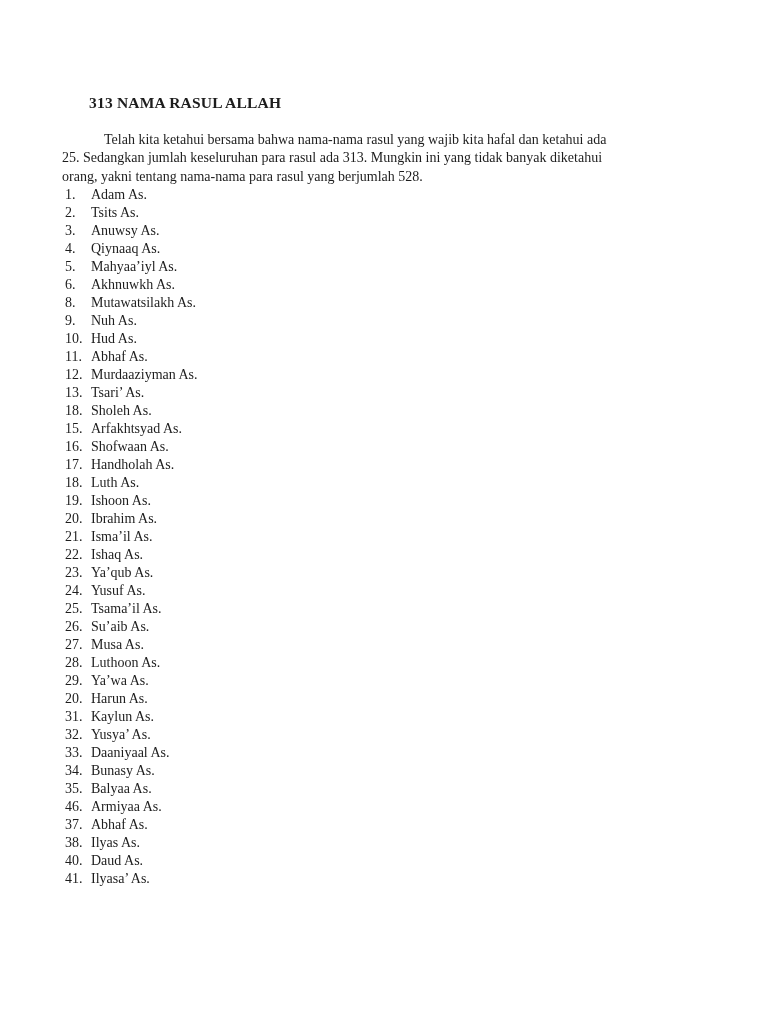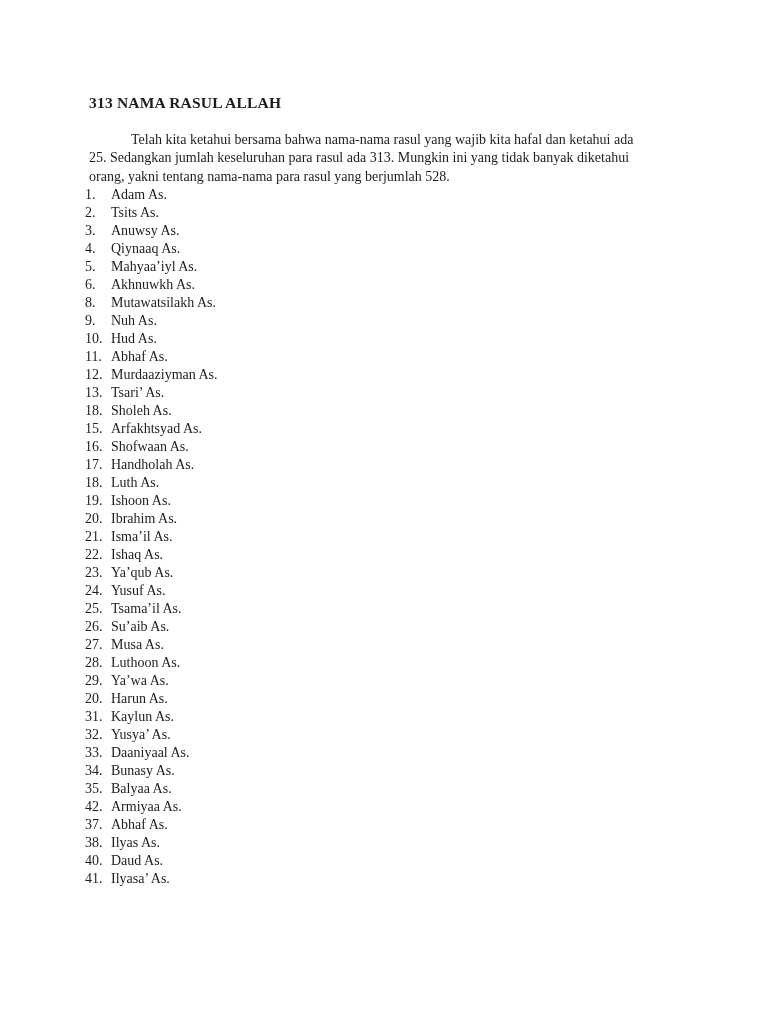--- a/index.html
+++ b/index.html
@@ -18,38 +18,37 @@
     -webkit-font-smoothing: antialiased;
   }
   .title {
     margin: 95px 89px 0 89px;
     font-size: 15.5px;
     line-height: 16px;
     font-weight: 700;
     letter-spacing: 0.2px;
   }
   .para {
-    margin: 20px 60px 0 89px;
+    margin: 20px 60px 0 62px;
     font-size: 14px;
     line-height: 18.3px;
     white-space: nowrap;
   }
   .pline.indent {
     text-indent: 42px;
   }
   .rasul-list {
     margin: 0;
     padding: 0;
     list-style: none;
     font-size: 14px;
     line-height: 18px;
   }
   .li {
     white-space: nowrap;
-    padding-left: 20px;
   }
   .num {
     display: inline-block;
     margin-left: 65px;
     width: 26px;
   }
 </style>
 </head>
 <body>
 
@@ -90,19 +89,19 @@
       <div class="li"><span class="num">26.</span><span class="name">Su’aib As.</span></div>
       <div class="li"><span class="num">27.</span><span class="name">Musa As.</span></div>
       <div class="li"><span class="num">28.</span><span class="name">Luthoon As.</span></div>
       <div class="li"><span class="num">29.</span><span class="name">Ya’wa As.</span></div>
       <div class="li"><span class="num">20.</span><span class="name">Harun As.</span></div>
       <div class="li"><span class="num">31.</span><span class="name">Kaylun As.</span></div>
       <div class="li"><span class="num">32.</span><span class="name">Yusya’ As.</span></div>
       <div class="li"><span class="num">33.</span><span class="name">Daaniyaal As.</span></div>
       <div class="li"><span class="num">34.</span><span class="name">Bunasy As.</span></div>
       <div class="li"><span class="num">35.</span><span class="name">Balyaa As.</span></div>
-      <div class="li"><span class="num">42.</span><span class="name">Armiyaa As.</span></div>
+      <div class="li"><span class="num">46.</span><span class="name">Armiyaa As.</span></div>
       <div class="li"><span class="num">37.</span><span class="name">Abhaf As.</span></div>
       <div class="li"><span class="num">38.</span><span class="name">Ilyas As.</span></div>
       <div class="li"><span class="num">40.</span><span class="name">Daud As.</span></div>
       <div class="li"><span class="num">41.</span><span class="name">Ilyasa’ As.</span></div>
     </div>
 </div>
 
 </body></html>

